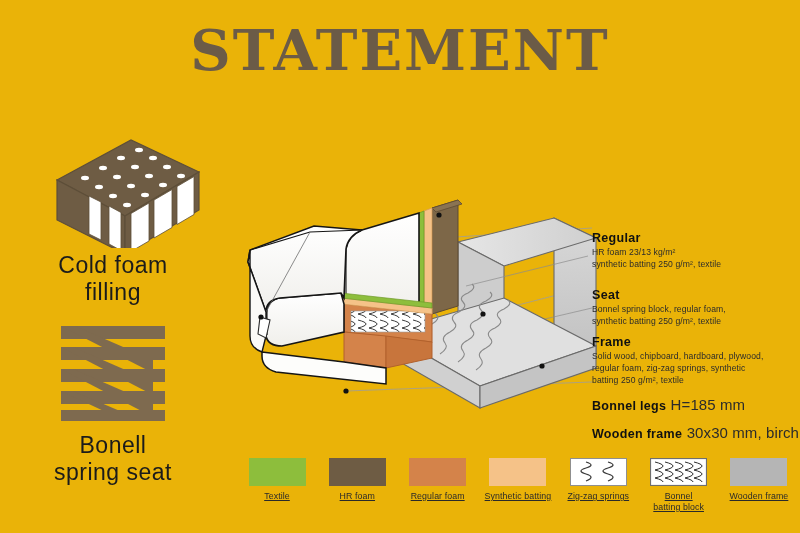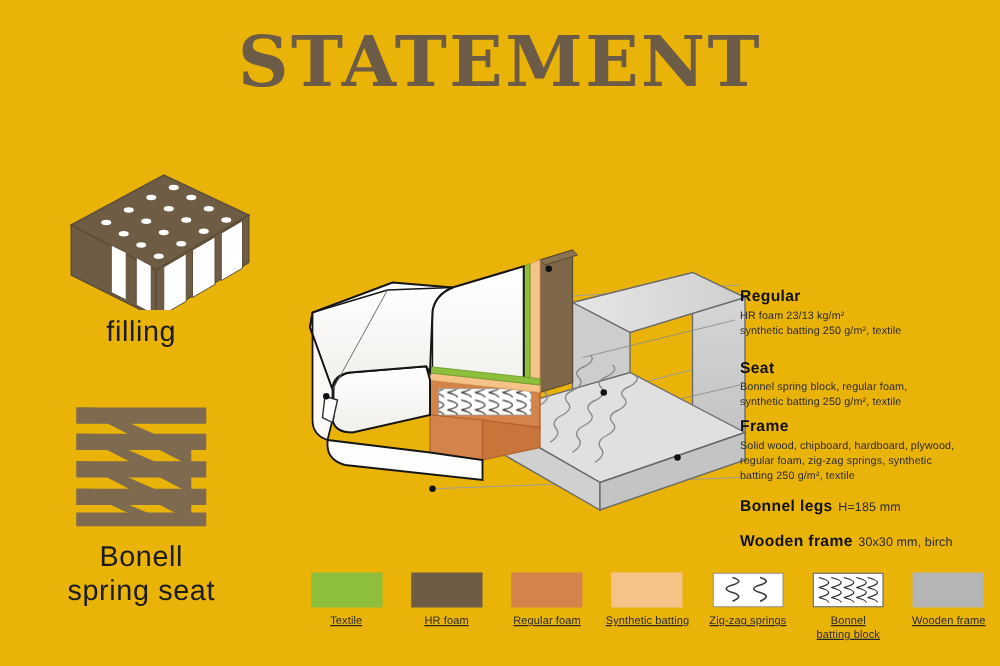--- a/index.html
+++ b/index.html
@@ -83,21 +83,21 @@
   .callout-title {
     font-family: "Liberation Sans", sans-serif;
     font-weight: bold;
     font-size: 12.5px;
     color: #111111;
     letter-spacing: 0.3px;
     display: inline;
   }
   .callout-inline {
     font-family: "Liberation Sans", sans-serif;
-    font-size: 10px;
+    font-size: 15px;
     color: #2b2b2b;
     display: inline;
     letter-spacing: 0.1px;
   }
   .callout-detail {
     font-family: "Liberation Sans", sans-serif;
     font-size: 8.6px;
     color: #2b2b2b;
     line-height: 1.38;
     letter-spacing: 0.1px;
@@ -183,20 +183,21 @@
           <ellipse cx="136" cy="48" rx="4" ry="2.2"></ellipse>
           <ellipse cx="154" cy="39" rx="4" ry="2.2"></ellipse>
           <ellipse cx="114" cy="77" rx="4" ry="2.2"></ellipse>
           <ellipse cx="132" cy="67" rx="4" ry="2.2"></ellipse>
           <ellipse cx="150" cy="57" rx="4" ry="2.2"></ellipse>
           <ellipse cx="168" cy="48" rx="4" ry="2.2"></ellipse>
         </g>
       </svg>
     </div>
     <div class="feature-caption">
+      <div>Cold foam</div>
       <div>filling</div>
     </div>
   </div>
 
   <div class="feature" id="feature-bonell">
     <div class="feature-art">
       <svg width="200" height="108" viewBox="0 0 200 108">
         <g fill="#7e6a4f">
           <polygon points="48,6 152,6 152,19 78,19 48,19"></polygon>
           <polygon points="48,6 62,6 140,40 140,53"></polygon>

